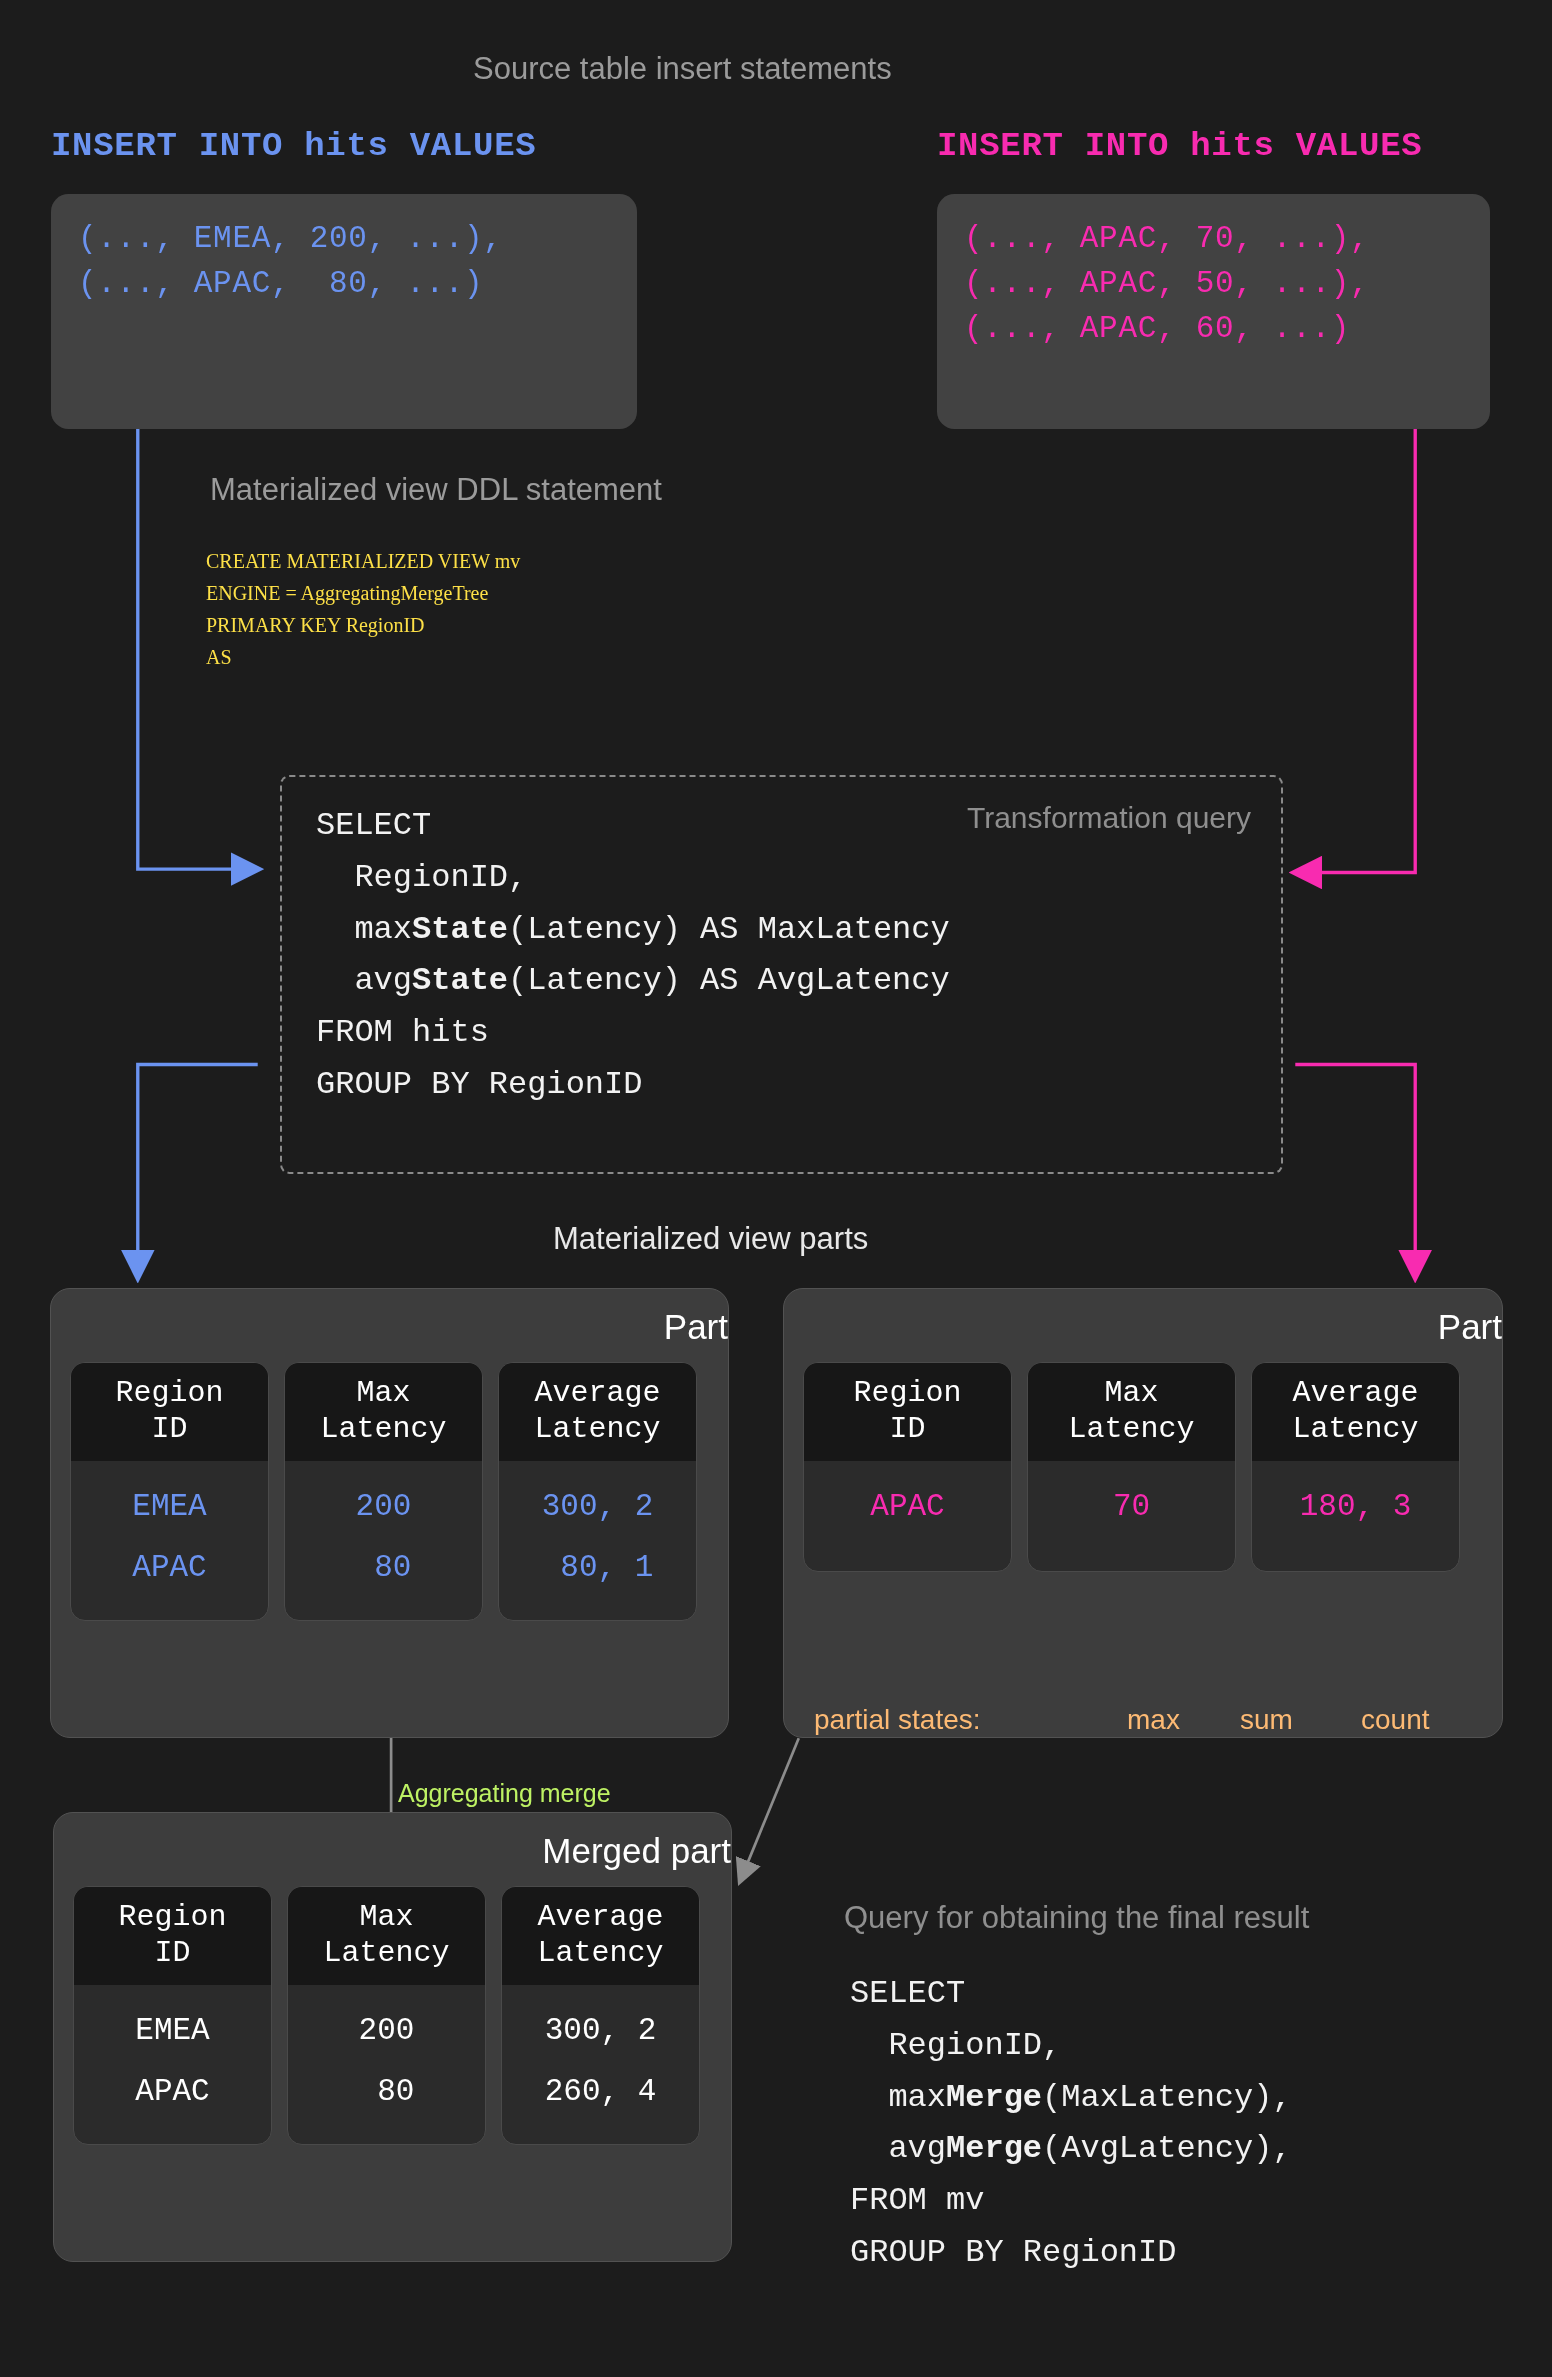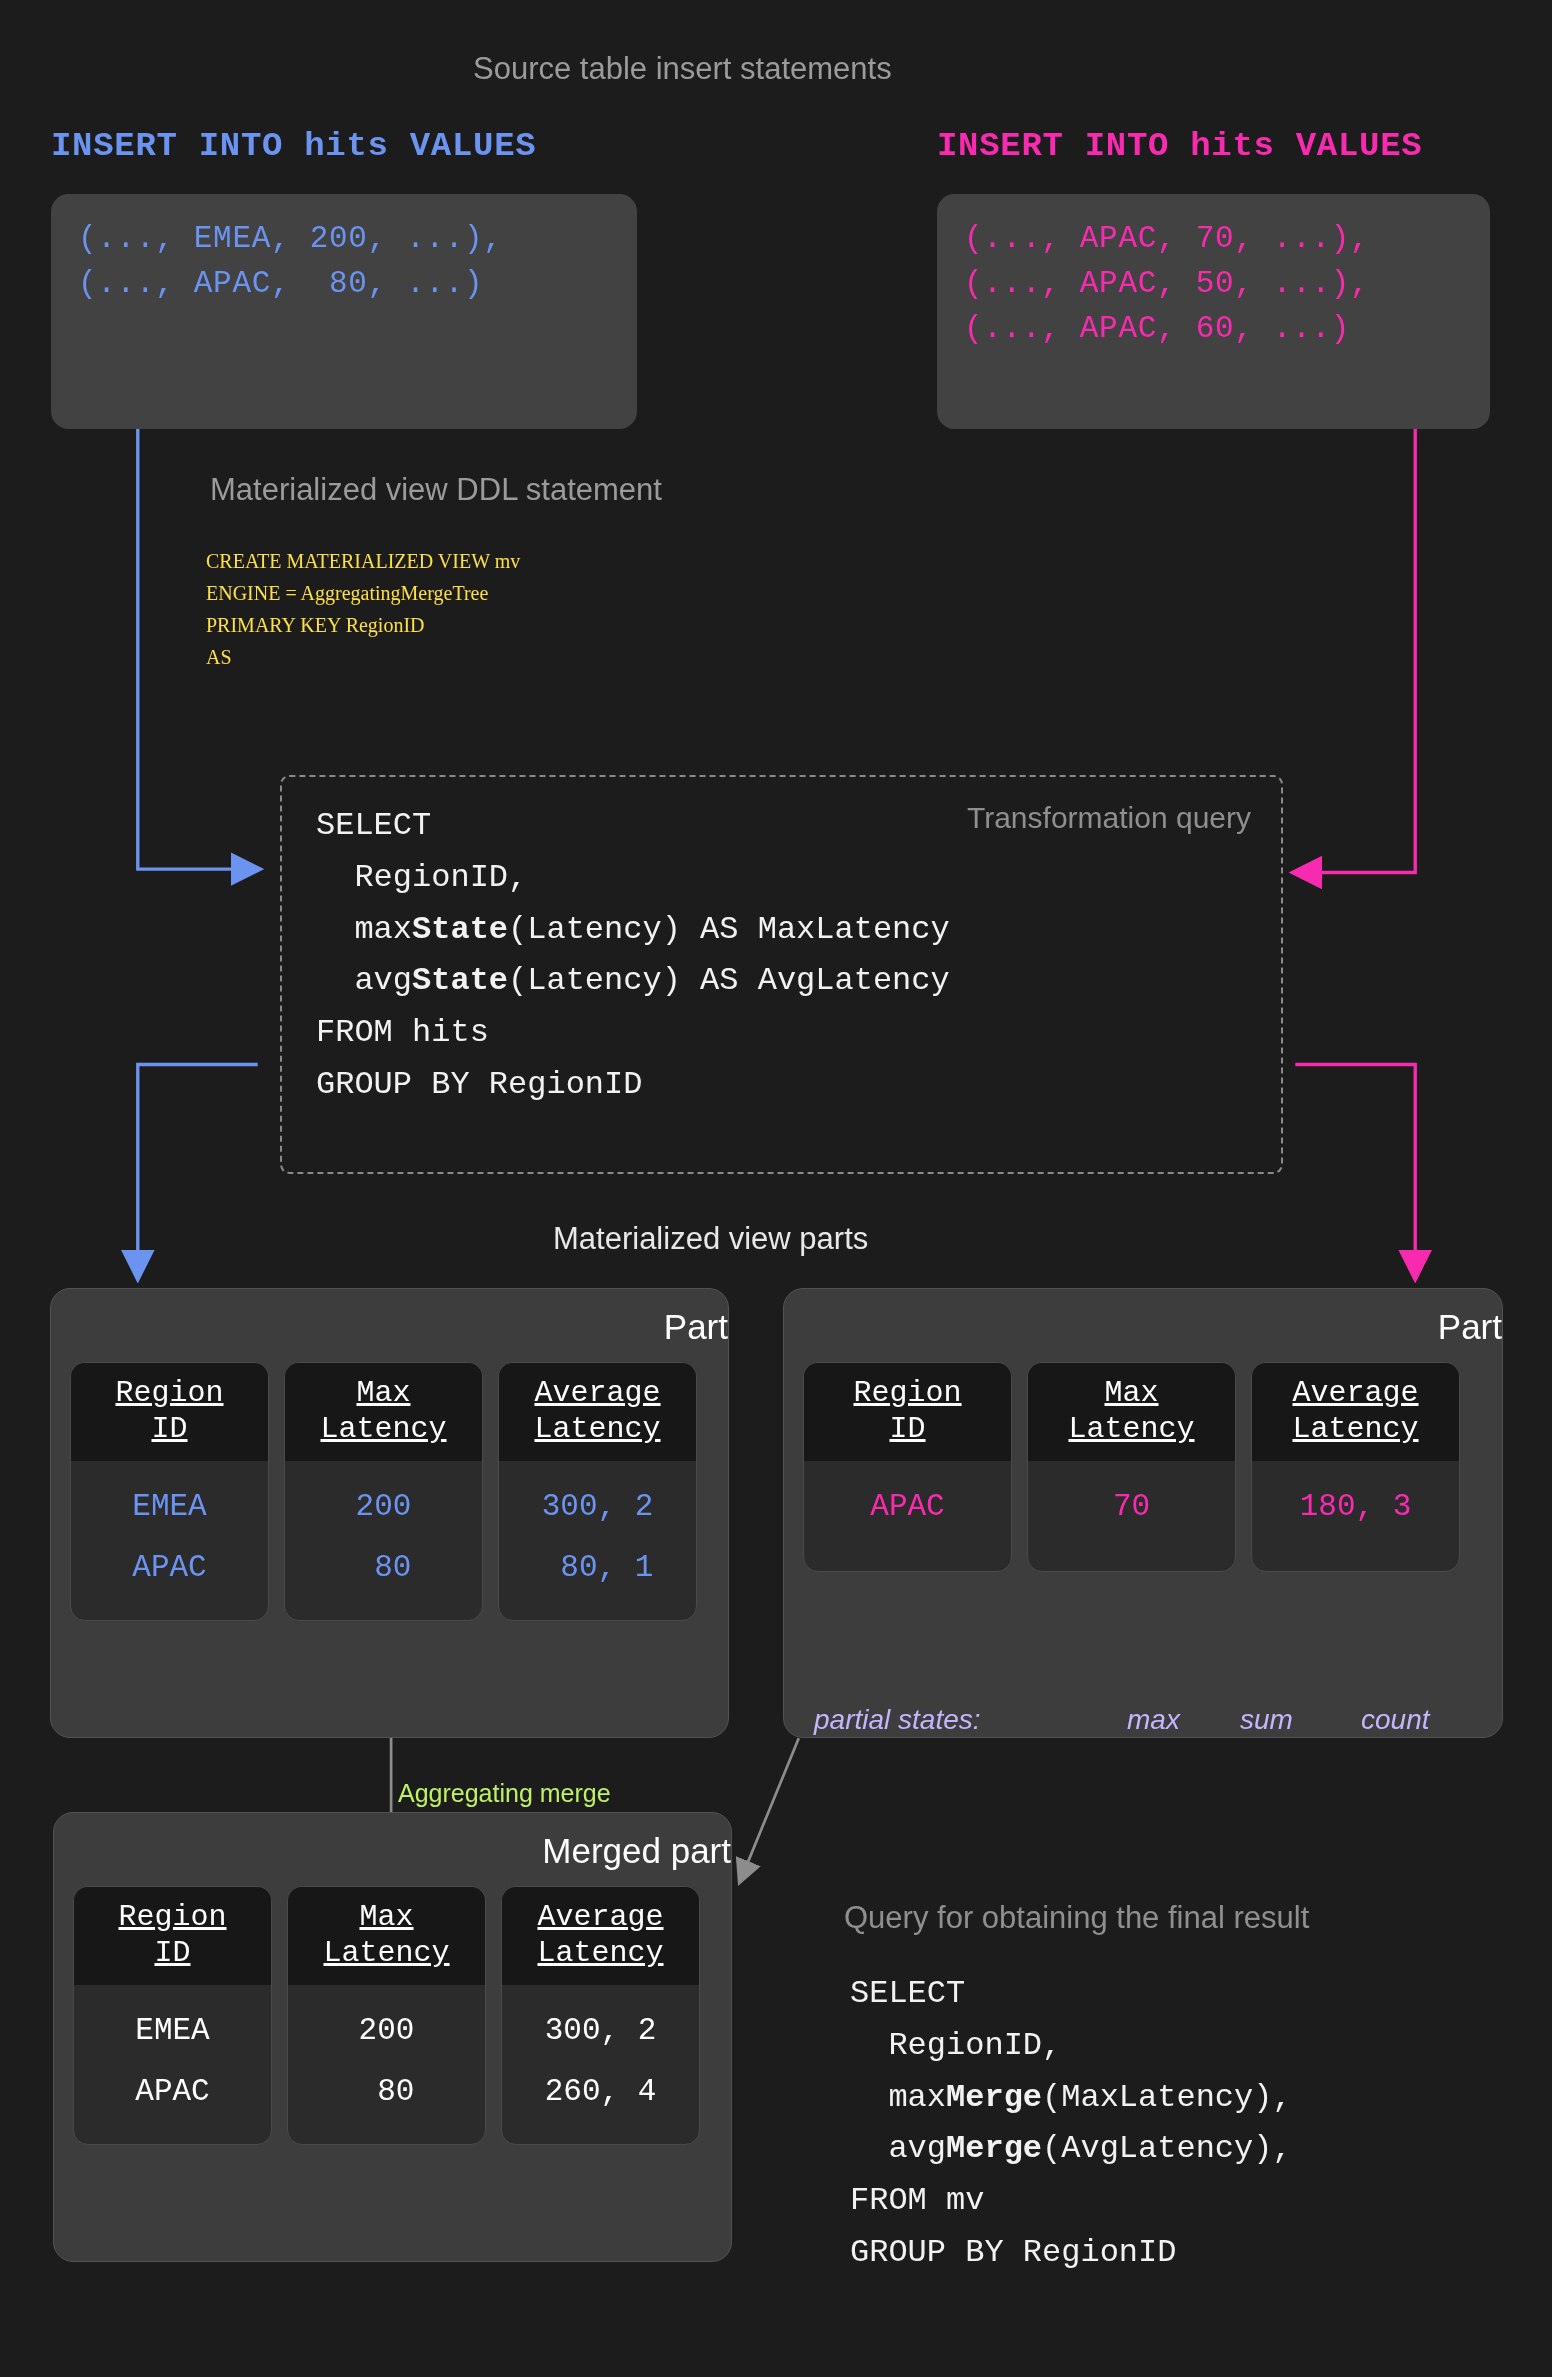--- a/index.html
+++ b/index.html
@@ -113,37 +113,35 @@
   }
   .col-head {
     background: #171717;
     font-family: "Liberation Mono", monospace;
     font-size: 30px;
     line-height: 1.22;
     color: #ffffff;
     text-align: center;
     padding: 12px 6.7px 13.5px 6.7px;
     white-space: pre-line;
-    text-decoration: underline;
   }
   .col-body {
     padding: 16px 6.7px 15px 6.7px;
     text-align: center;
     font-family: "Liberation Mono", monospace;
     font-size: 31px;
     line-height: 1.95;
     white-space: pre;
   }
 
   
   .small-grey {
-    color: #c4b5fd;
+    color: #fdba74;
     font-size: 28px;
     white-space: nowrap;
-    font-style: italic;
   }
   .merge-label {
     color: #bef264;
     font-size: 25px;
     white-space: nowrap;
   }
   .final-q-label {
     color: #8f8f8f;
     font-size: 31px;
     white-space: nowrap;

